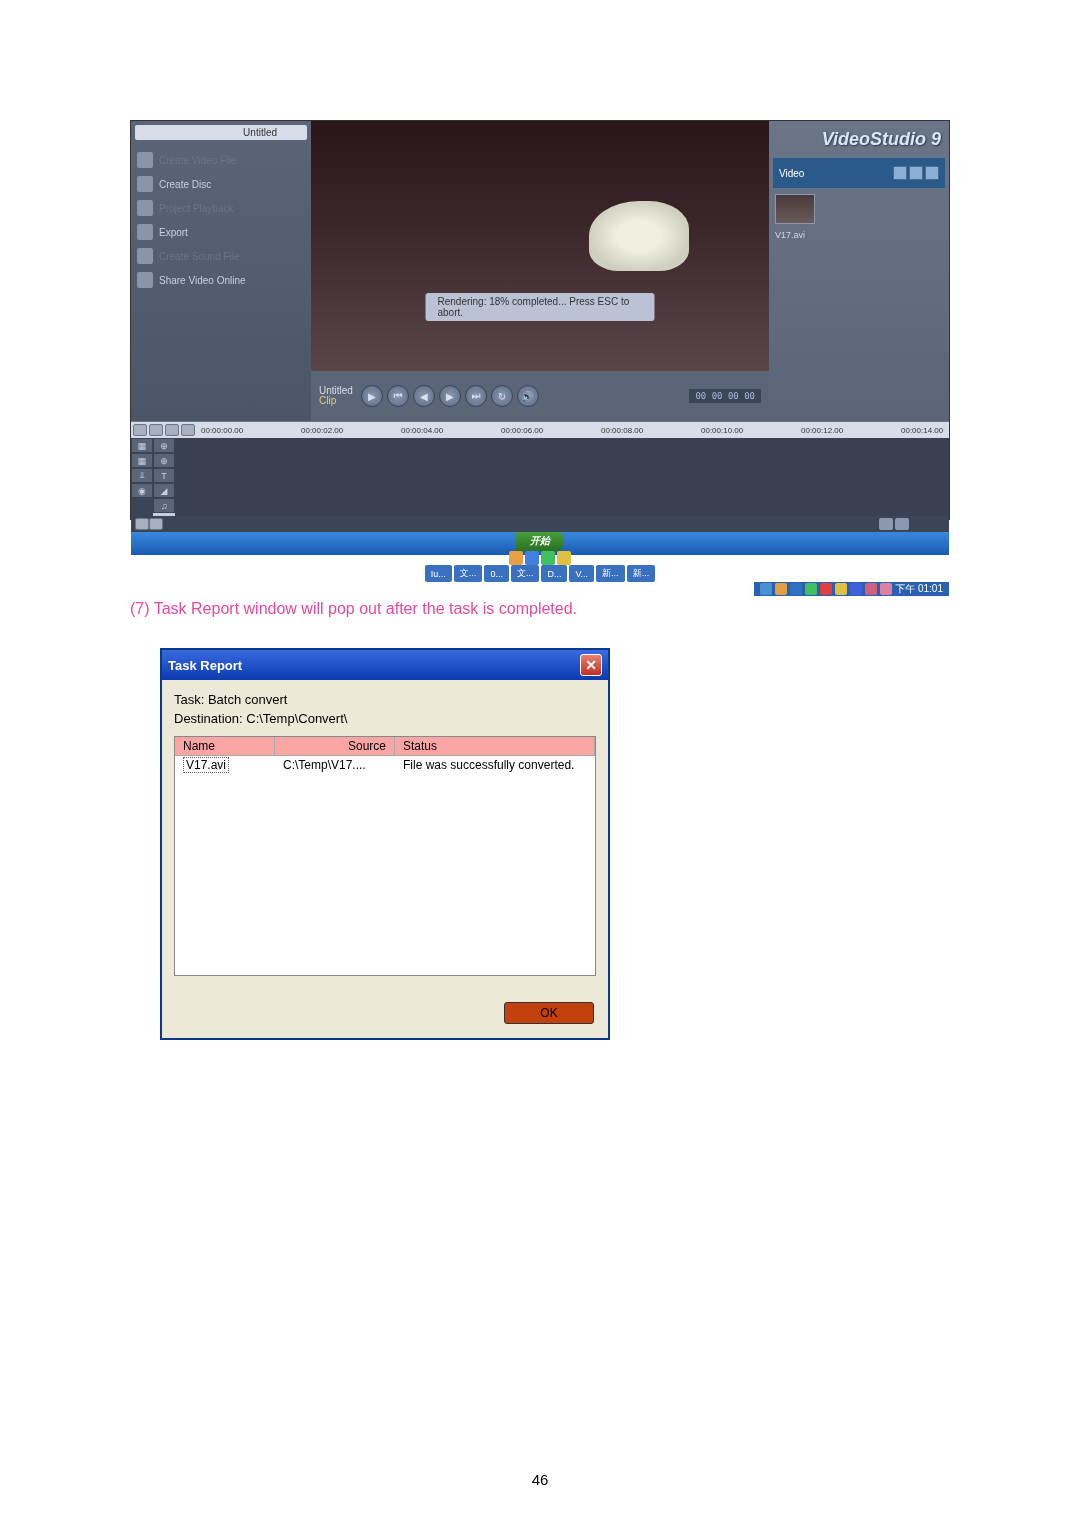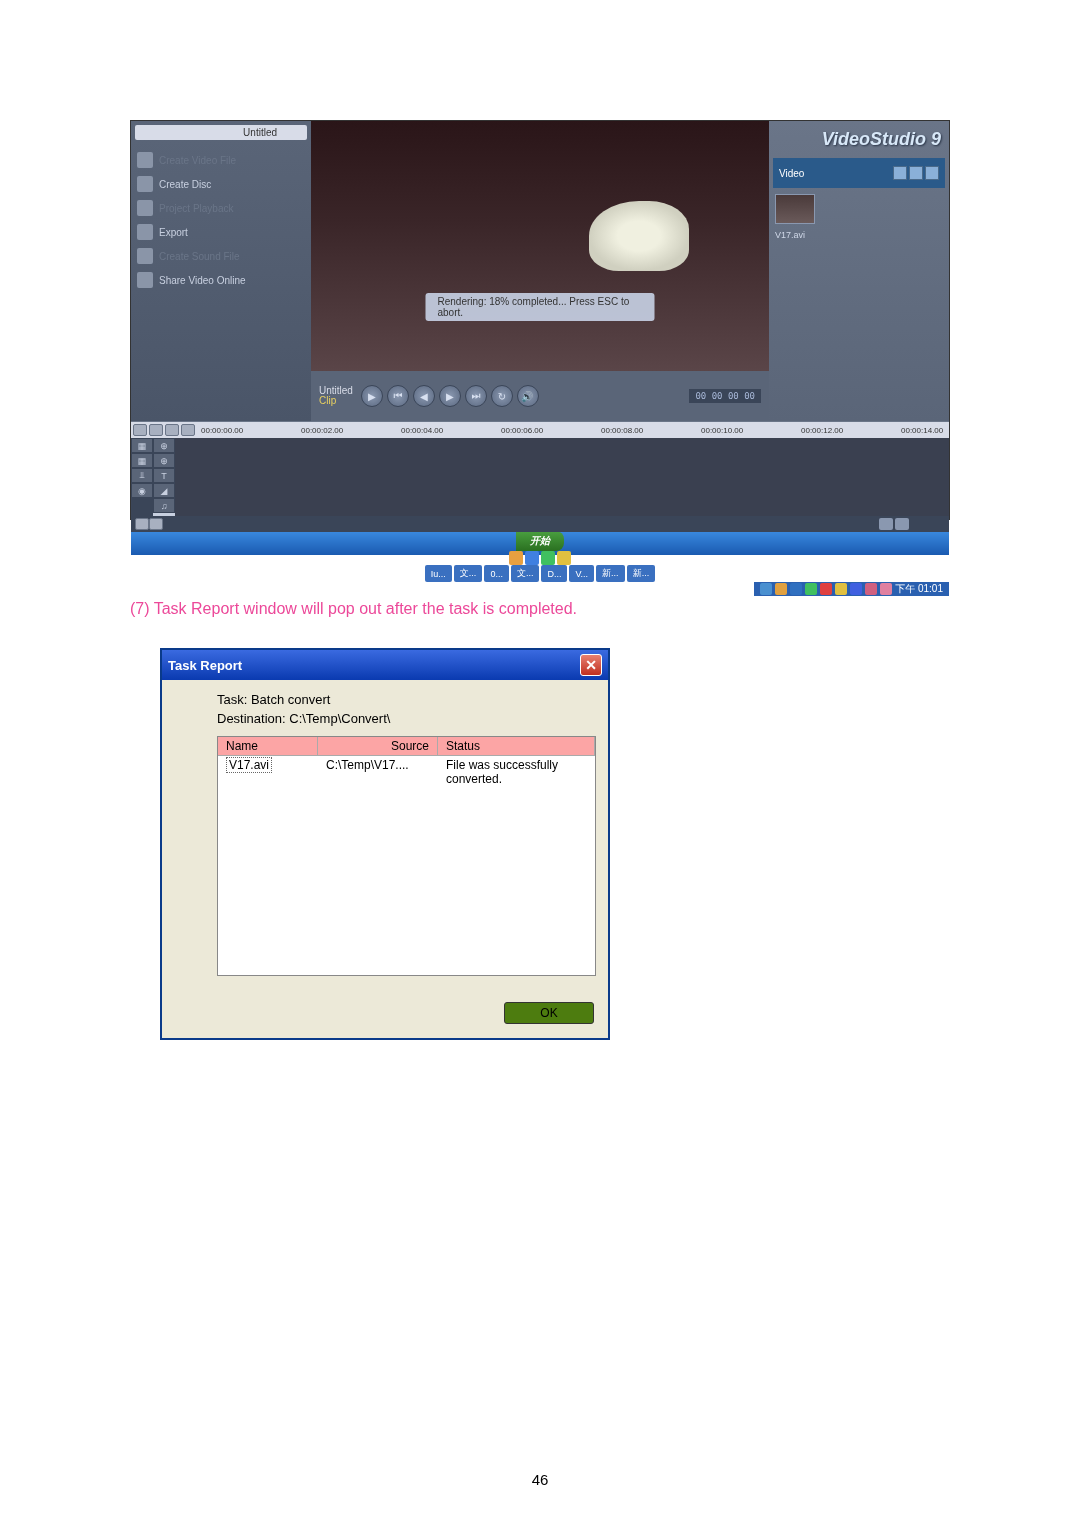--- a/index.html
+++ b/index.html
@@ -403,21 +403,20 @@
       align-items: center;
       justify-content: center;
       font-weight: bold;
       font-size: 14px;
     }
     
     .tr-body {
       padding: 12px;
       font-size: 13px;
       color: #000;
-      margin-left: 43px;
     }
     
     .tr-info {
       margin-bottom: 4px;
     }
     
     .tr-table {
       margin-top: 10px;
       border: 1px solid #888;
       background: #fff;
@@ -457,21 +456,21 @@
     .tr-filename {
       border: 1px dotted #666;
       padding: 0 2px;
     }
     
     .tr-ok-btn {
       display: block;
       margin: 14px 14px 14px auto;
       width: 90px;
       padding: 3px;
-      background: #4d7c0f;
+      background: #c2410c;
       border: 1px solid #333;
       border-radius: 3px;
       text-align: center;
       font-size: 12px;
     }
     
     .page-number {
       position: absolute;
       bottom: 40px;
       left: 50%;

